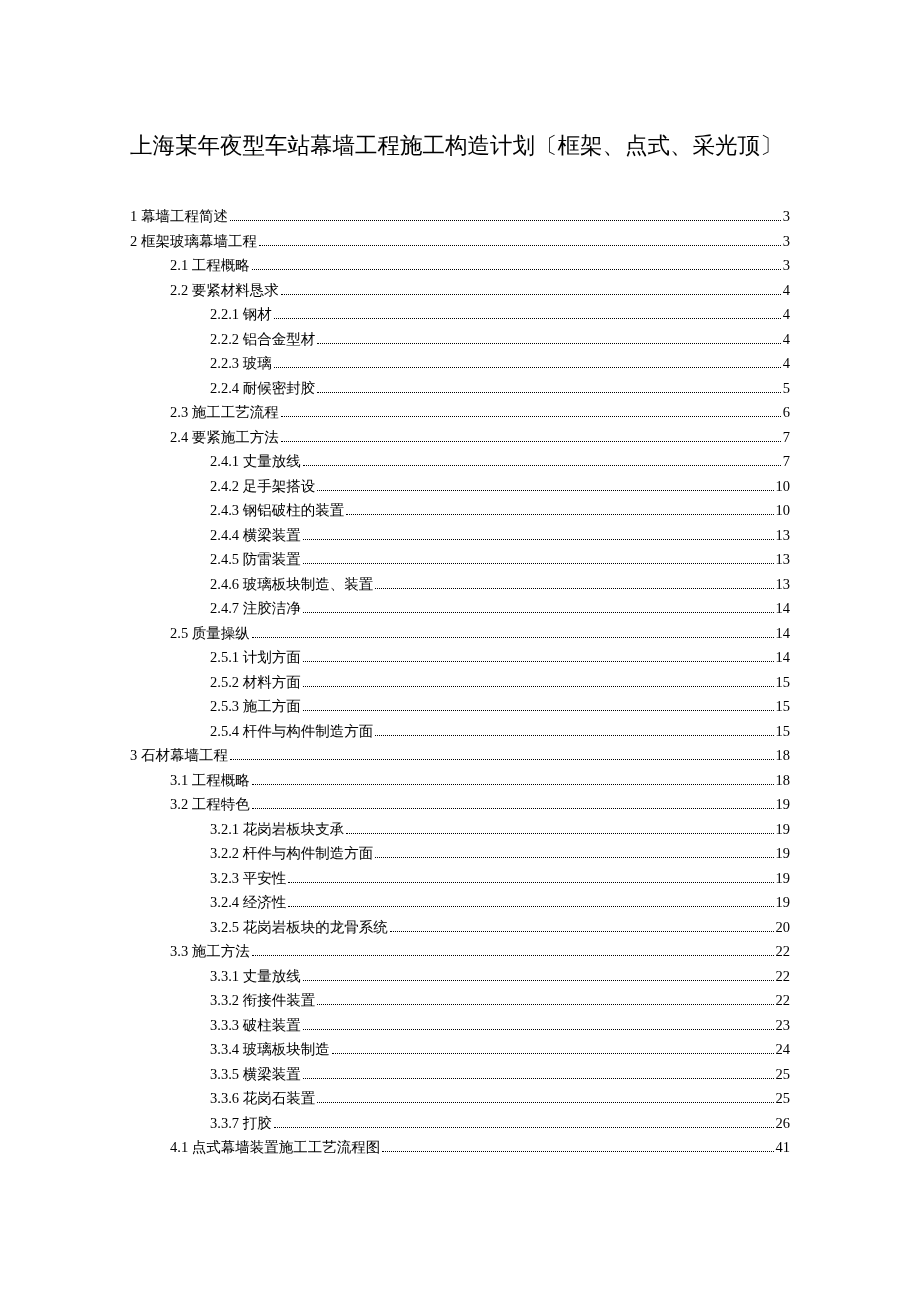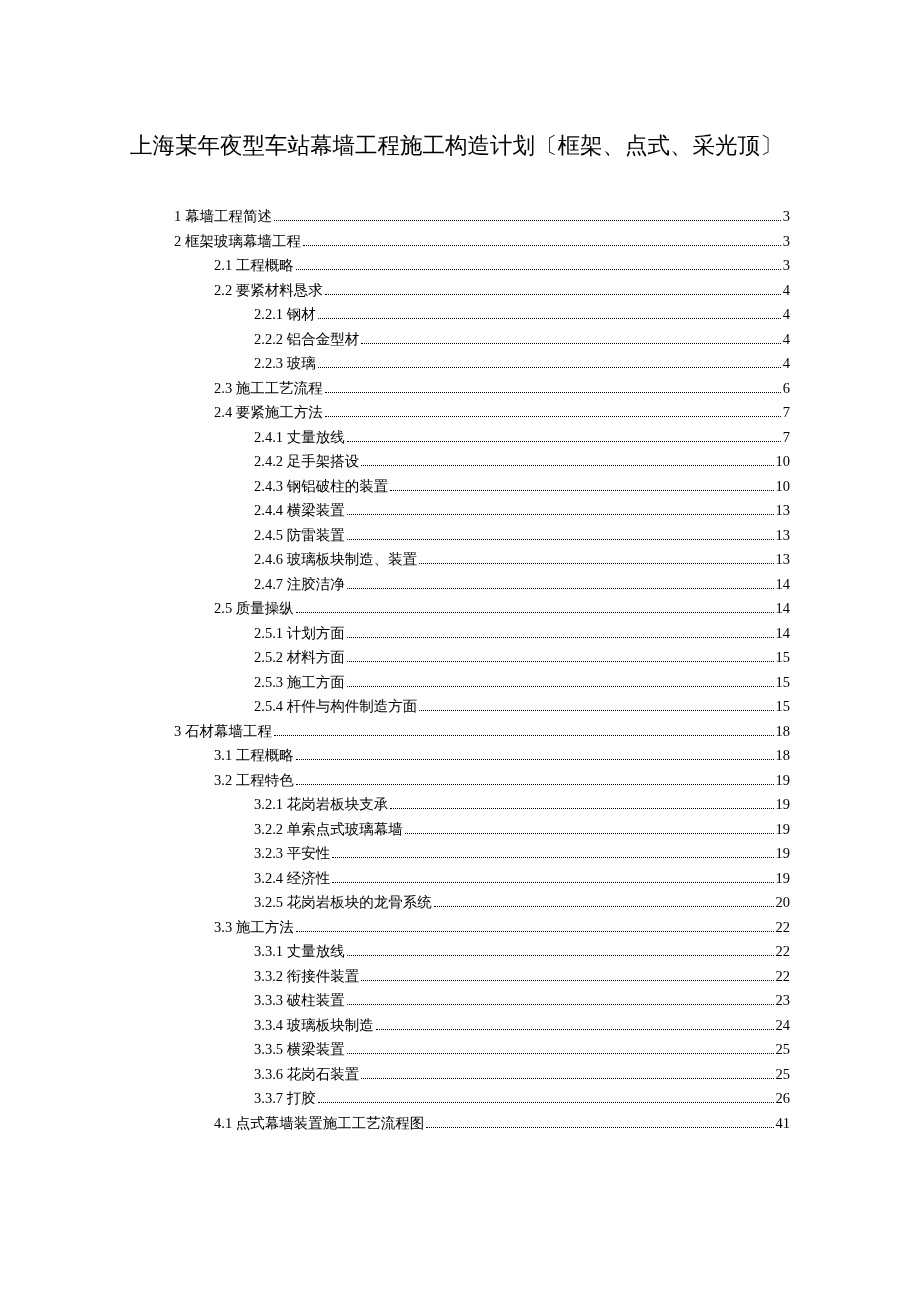--- a/index.html
+++ b/index.html
@@ -23,21 +23,20 @@
     }
     .toc {
       font-size: 14.5px;
       line-height: 1.0;
     }
     .toc-row {
       display: flex;
       align-items: baseline;
       margin-bottom: 9.5px;
       white-space: nowrap;
-      margin-left: 44px;
     }
     .toc-label {
       white-space: pre;
       font-family: "SimSun", "宋体", "Microsoft YaHei", serif;
     }
     .toc-leader {
       flex: 1 1 auto;
       overflow: hidden;
       border-bottom: 1.2px dotted #000;
       margin: 0 2px 3px 2px;
@@ -85,20 +84,25 @@
       <div class="toc-row lvl-2">
         <span class="toc-label">2.2.2 铝合金型材</span>
         <span class="toc-leader"></span>
         <span class="toc-page">4</span>
       </div>
       <div class="toc-row lvl-2">
         <span class="toc-label">2.2.3 玻璃</span>
         <span class="toc-leader"></span>
         <span class="toc-page">4</span>
       </div>
+      <div class="toc-row lvl-2">
+        <span class="toc-label">2.2.4 耐候密封胶</span>
+        <span class="toc-leader"></span>
+        <span class="toc-page">5</span>
+      </div>
       <div class="toc-row lvl-1">
         <span class="toc-label">2.3 施工工艺流程</span>
         <span class="toc-leader"></span>
         <span class="toc-page">6</span>
       </div>
       <div class="toc-row lvl-1">
         <span class="toc-label">2.4 要紧施工方法</span>
         <span class="toc-leader"></span>
         <span class="toc-page">7</span>
       </div>
@@ -176,21 +180,21 @@
         <span class="toc-label">3.2 工程特色</span>
         <span class="toc-leader"></span>
         <span class="toc-page">19</span>
       </div>
       <div class="toc-row lvl-2">
         <span class="toc-label">3.2.1 花岗岩板块支承</span>
         <span class="toc-leader"></span>
         <span class="toc-page">19</span>
       </div>
       <div class="toc-row lvl-2">
-        <span class="toc-label">3.2.2 单索点式玻璃幕墙</span>
+        <span class="toc-label">3.2.2 杆件与构件制造方面</span>
         <span class="toc-leader"></span>
         <span class="toc-page">19</span>
       </div>
       <div class="toc-row lvl-2">
         <span class="toc-label">3.2.3 平安性</span>
         <span class="toc-leader"></span>
         <span class="toc-page">19</span>
       </div>
       <div class="toc-row lvl-2">
         <span class="toc-label">3.2.4 经济性</span>

